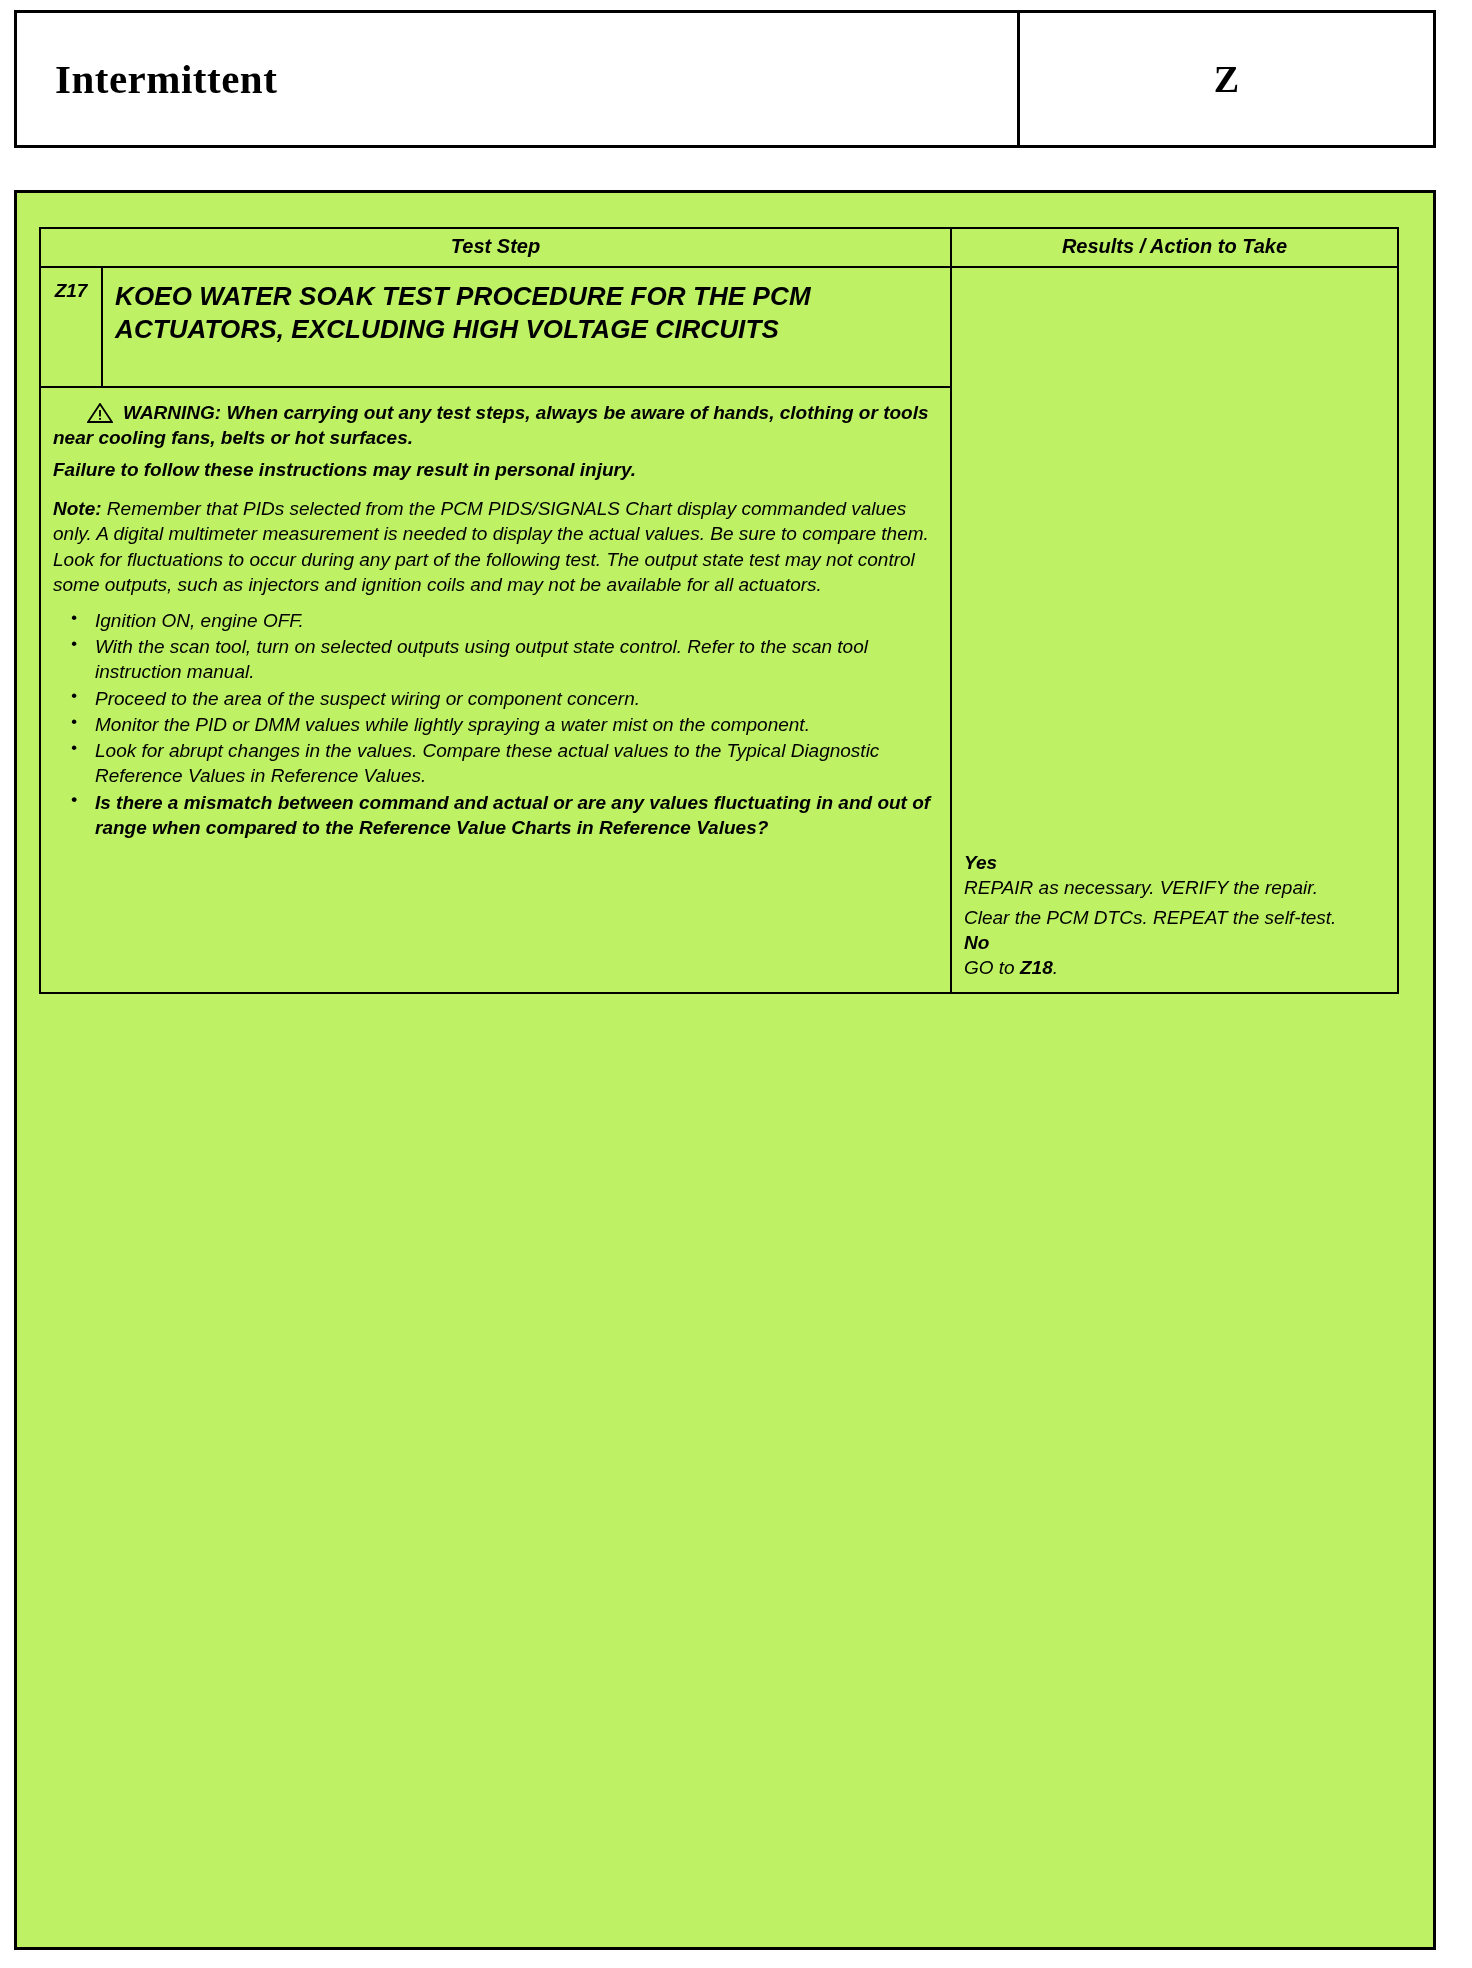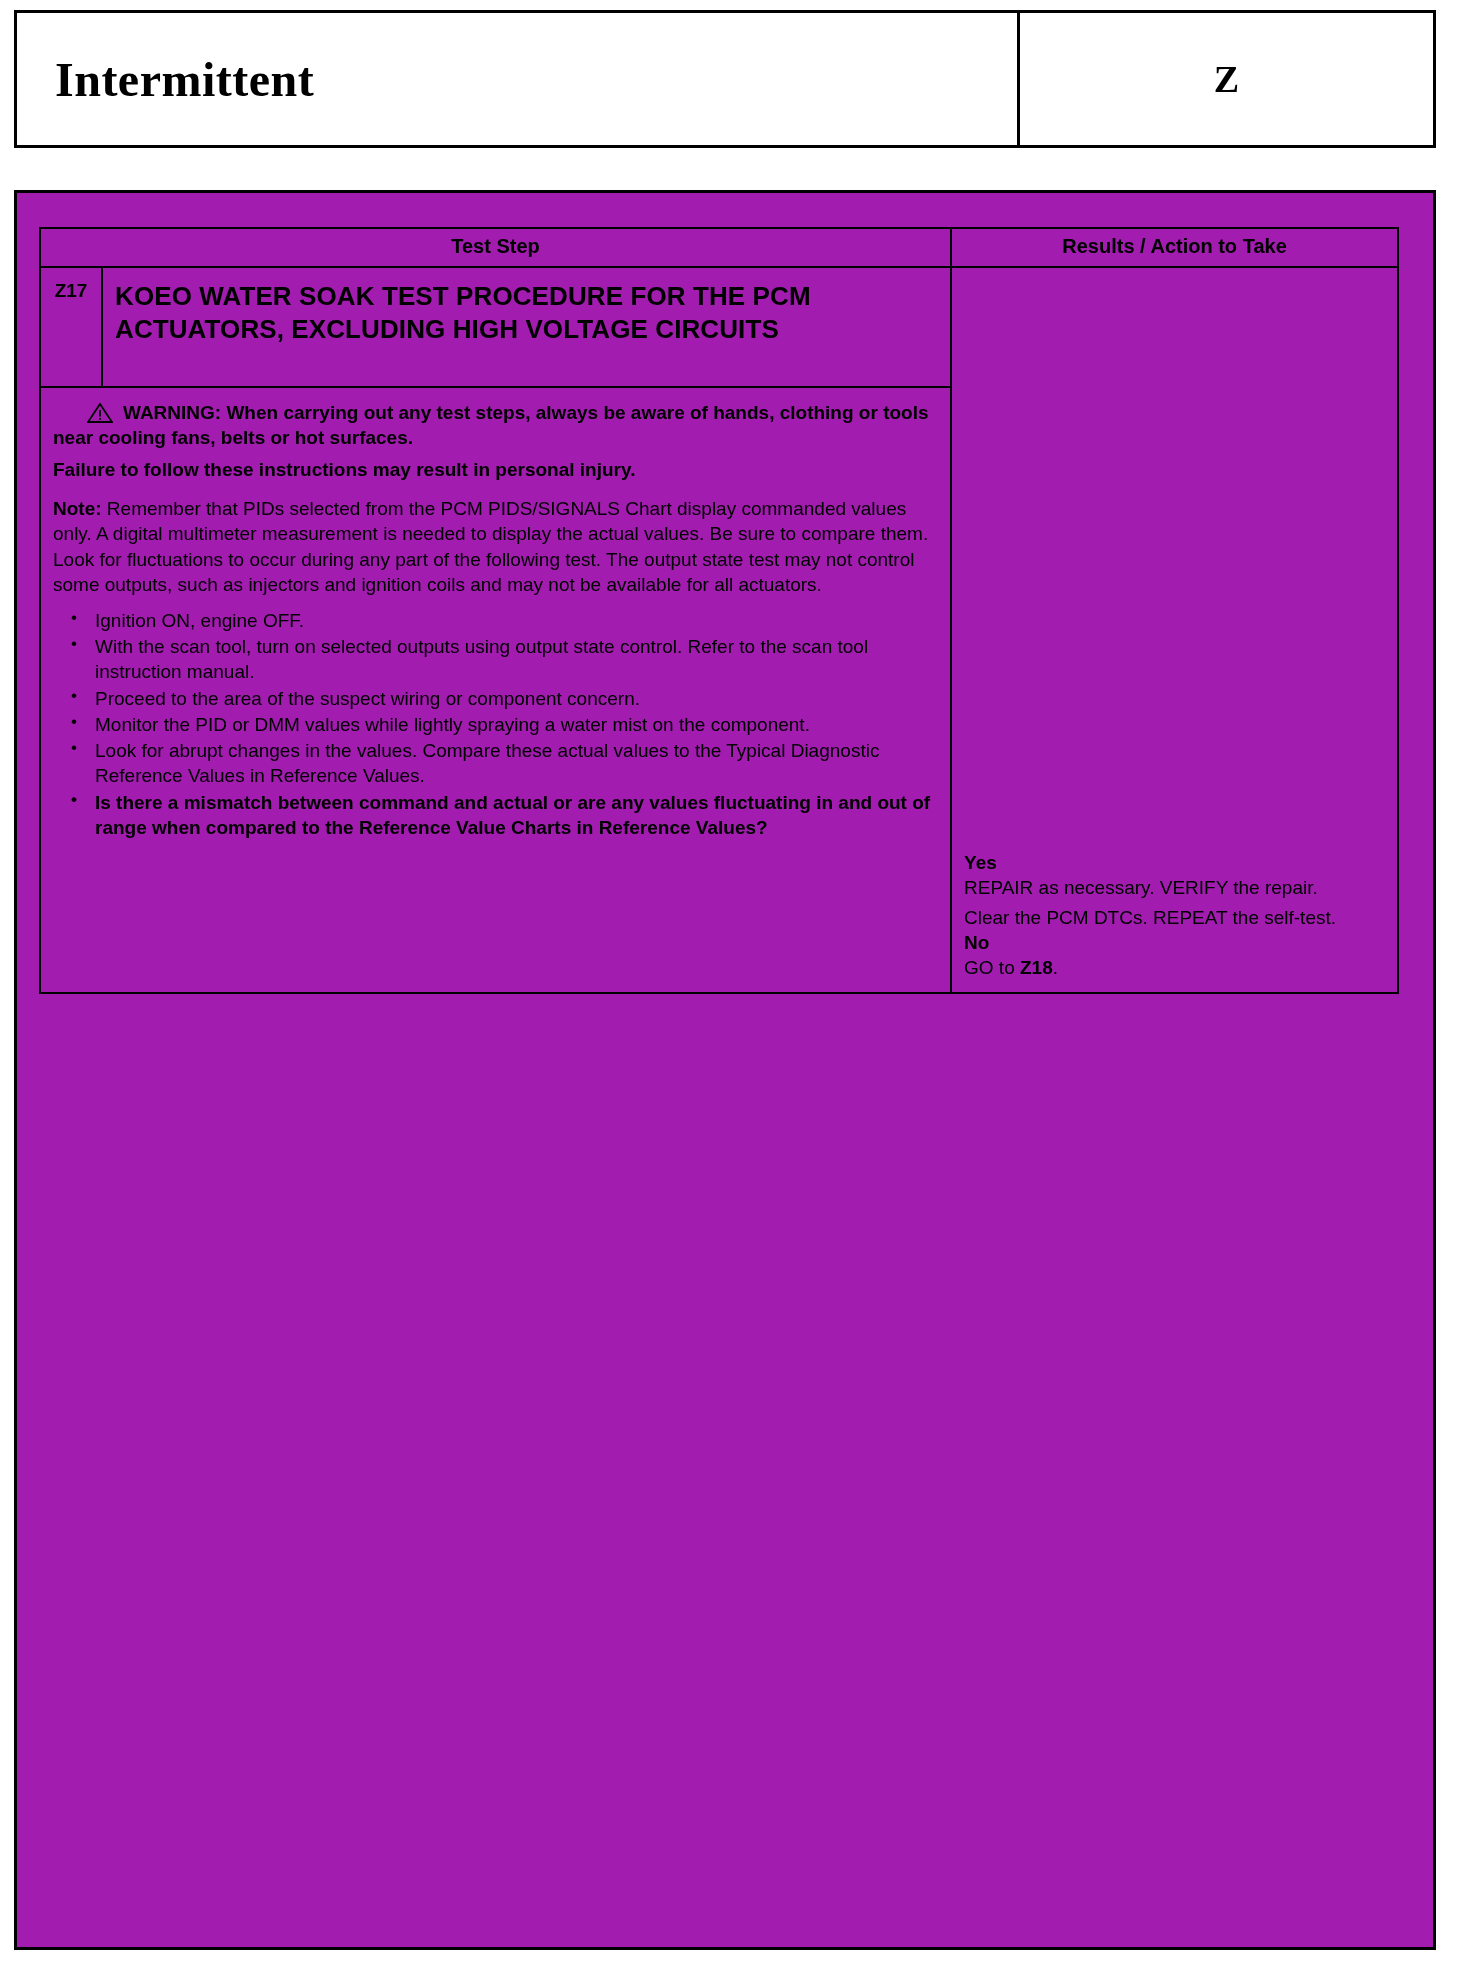--- a/index.html
+++ b/index.html
@@ -31,21 +31,21 @@
     flex: 0 0 1003px;
     display: flex;
     align-items: center;
     padding-left: 38px;
     box-sizing: border-box;
     border-right: 3px solid #000;
   }
   .page-header .title-cell .title {
     font-family: "Liberation Serif", serif;
     font-weight: bold;
-    font-size: 48px;
+    font-size: 41px;
     letter-spacing: 0.5px;
     text-align: right;
   }
   .page-header .letter-cell {
     flex: 1 1 auto;
     display: flex;
     align-items: center;
     justify-content: center;
   }
   .page-header .letter-cell .letter {
@@ -56,21 +56,22 @@
 
   
   .outer-frame {
     position: absolute;
     left: 14px;
     top: 190px;
     width: 1422px;
     height: 1760px;
     border: 3px solid #000;
     box-sizing: border-box;
-    background: #a21caf;
+    background: #bef264;
+    font-style: italic;
   }
 
   
   .diag-table {
     position: absolute;
     left: 22px;
     top: 34px;
     width: 1358px;
     border-collapse: collapse;
     table-layout: fixed;

